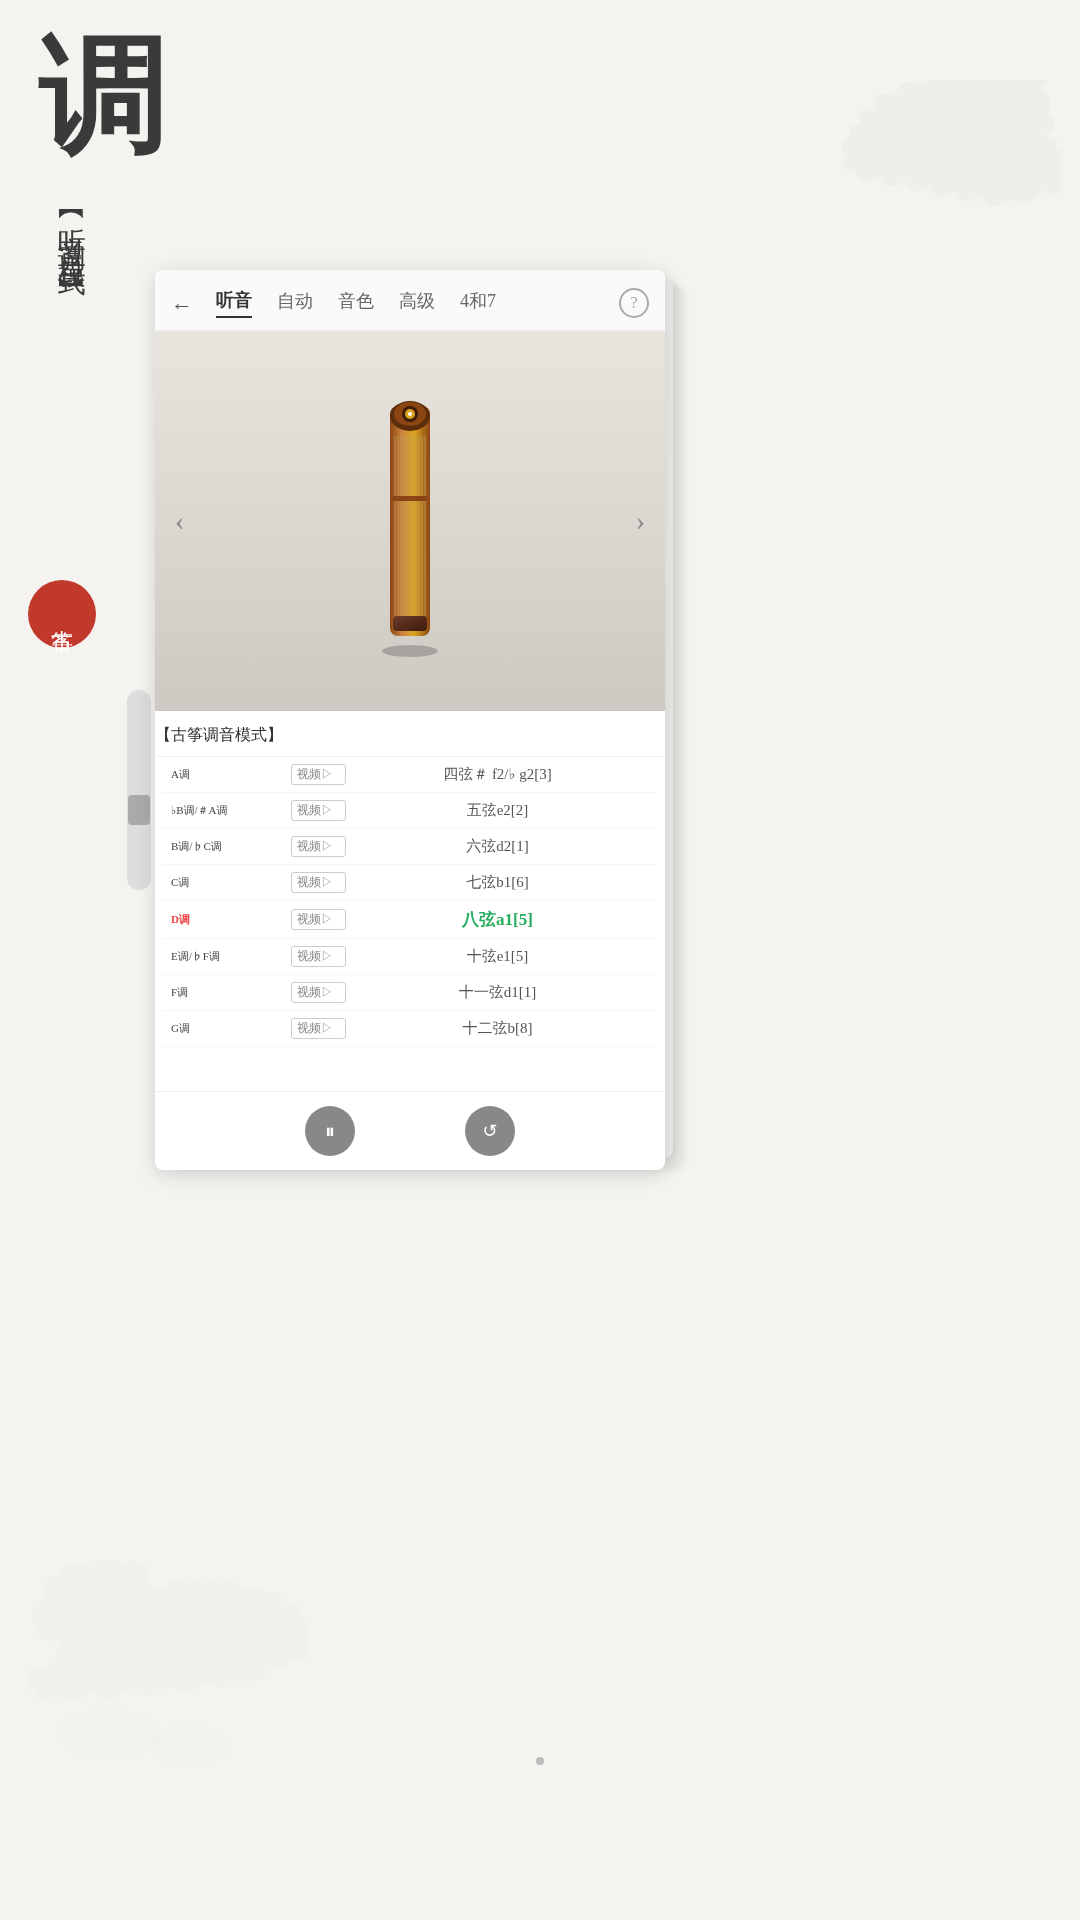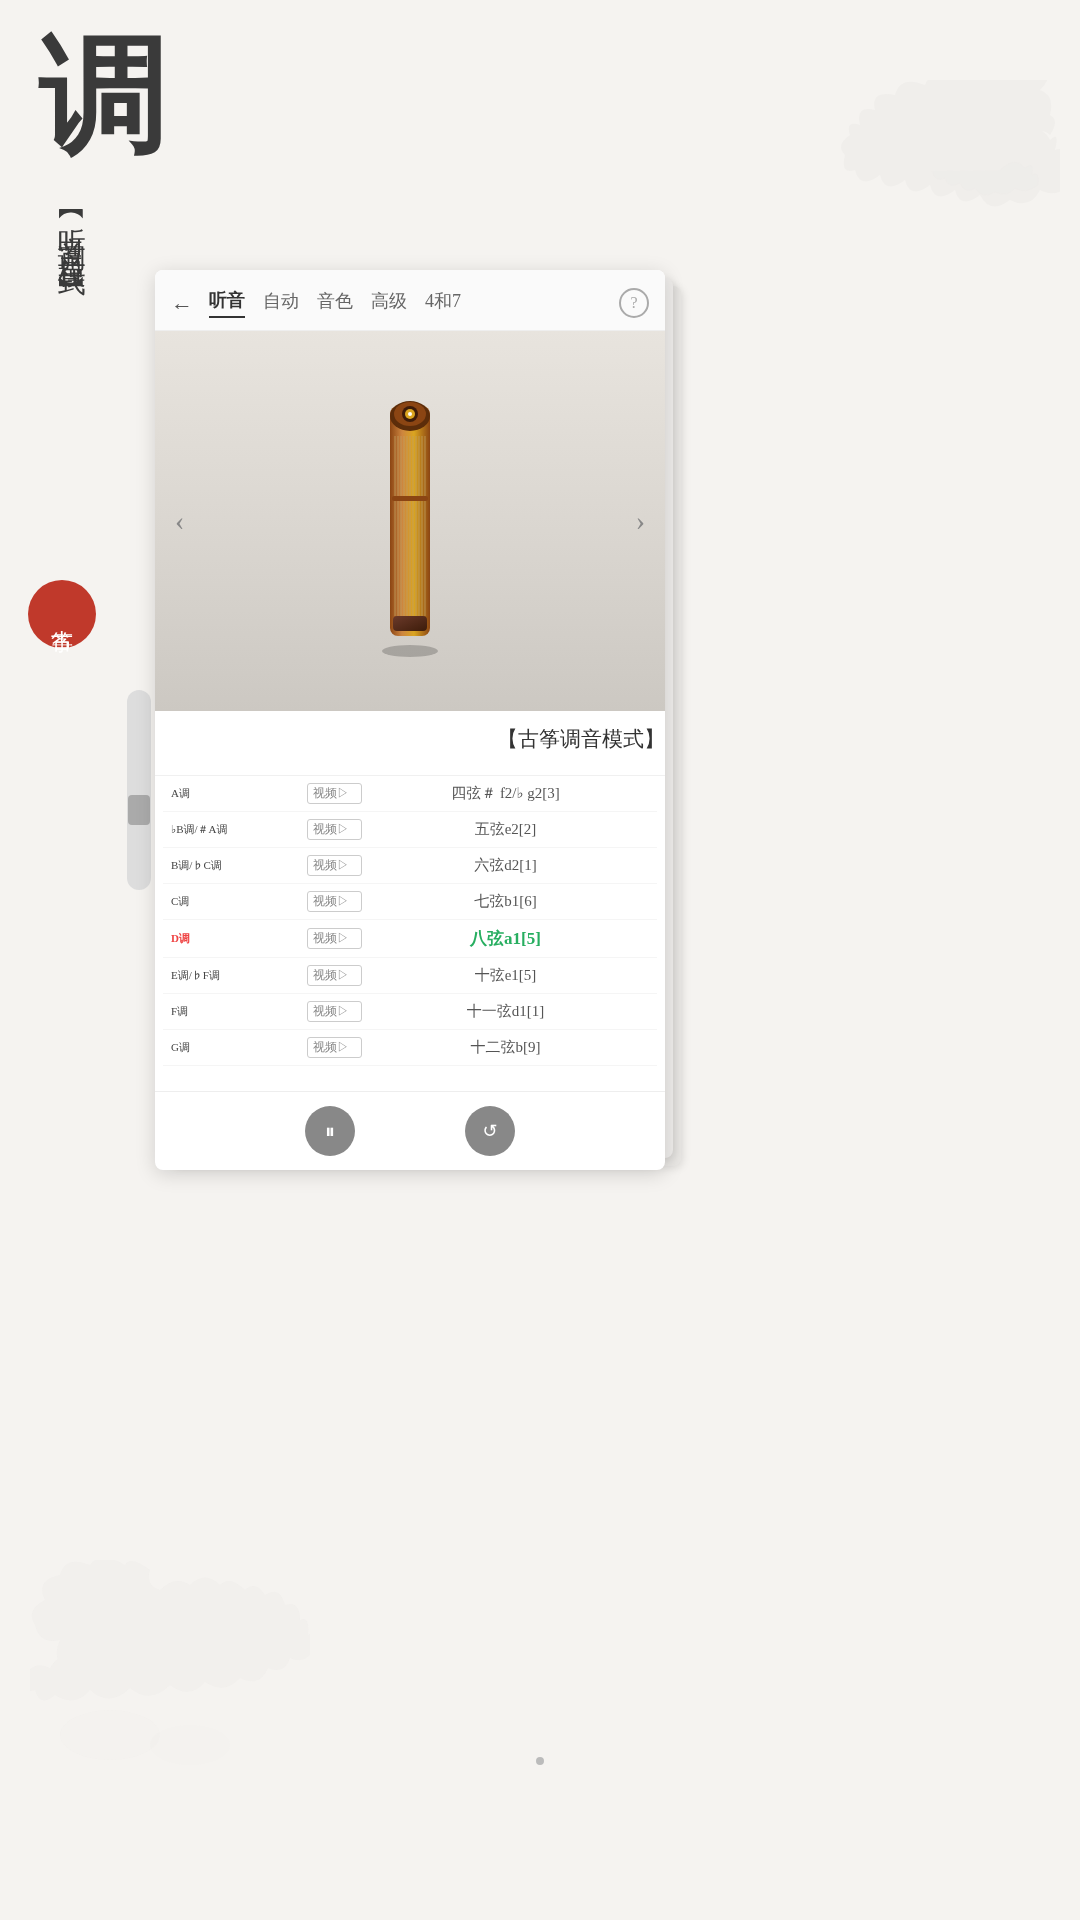--- a/index.html
+++ b/index.html
@@ -171,20 +171,21 @@
       gap: 18px;
       flex: 1;
       align-items: center;
     }
 
     .nav-tab {
       font-size: 18px;
       color: #666;
       cursor: pointer;
       padding-bottom: 4px;
+      margin-left: 7px;
     }
 
     .nav-tab.active {
       color: #333;
       border-bottom: 2px solid #333;
       font-weight: bold;
     }
 
     .nav-help {
       width: 30px;
@@ -218,24 +219,24 @@
       color: #888;
       cursor: pointer;
       padding: 10px;
     }
 
     .nav-arrow-left { left: 10px; }
     .nav-arrow-right { right: 10px; }
 
     
     .card-title {
-      text-align: right;
-      font-size: 21px;
+      text-align: left;
+      font-size: 16px;
       color: #333;
-      padding: 14px 0 22px;
+      padding: 14px 0 10px;
       font-family: 'STKaiti', serif;
       border-bottom: 1px solid #f0f0f0;
       flex-shrink: 0;
     }
 
     
     .tuning-table {
       flex: 1;
       overflow-y: auto;
       padding: 0 8px;
@@ -260,21 +261,21 @@
     }
 
     .tuning-video {
       flex: 0 0 55px;
       display: inline-block;
       font-size: 12px;
       color: #888;
       border: 1px solid #ccc;
       border-radius: 3px;
       padding: 1px 5px;
-      margin-left: 16px;
+      margin-left: 0;
     }
 
     .tuning-note {
       flex: 1;
       text-align: center;
       color: #555;
       font-size: 15px;
     }
 
     .tuning-note.highlighted-note {
@@ -509,21 +510,21 @@
 
       <div class="tuning-row">
         <span class="tuning-key">F调</span>
         <span class="tuning-video">视频▷</span>
         <span class="tuning-note">十一弦d1[1]</span>
       </div>
 
       <div class="tuning-row">
         <span class="tuning-key">G调</span>
         <span class="tuning-video">视频▷</span>
-        <span class="tuning-note">十二弦b[9]</span>
+        <span class="tuning-note">十二弦b[8]</span>
       </div>
 
     </div>
 
     <div class="card-bottom">
       <div style="flex:1"></div>
       <div class="btn-pause">
         <span class="btn-pause-icon">⏸</span>
       </div>
       <div style="flex:1"></div>

